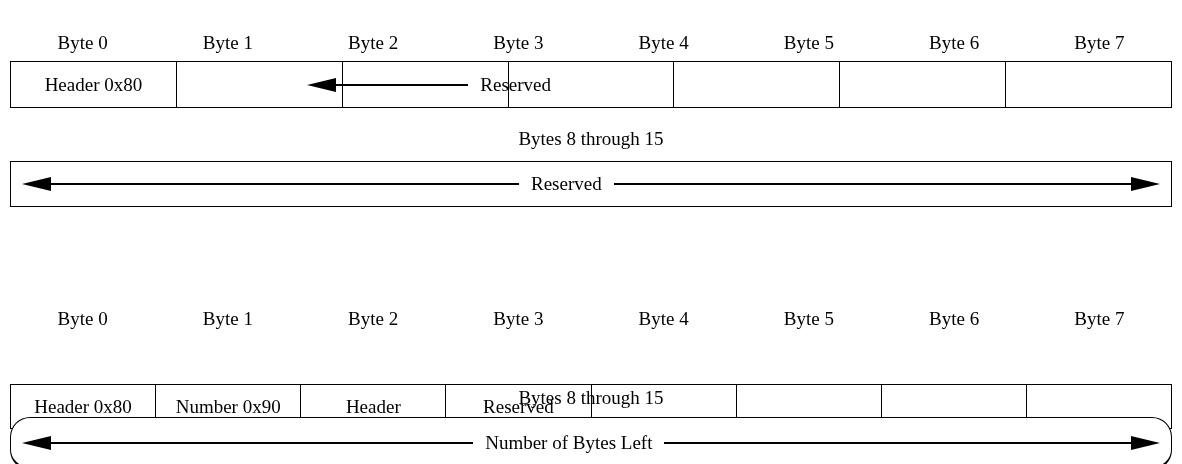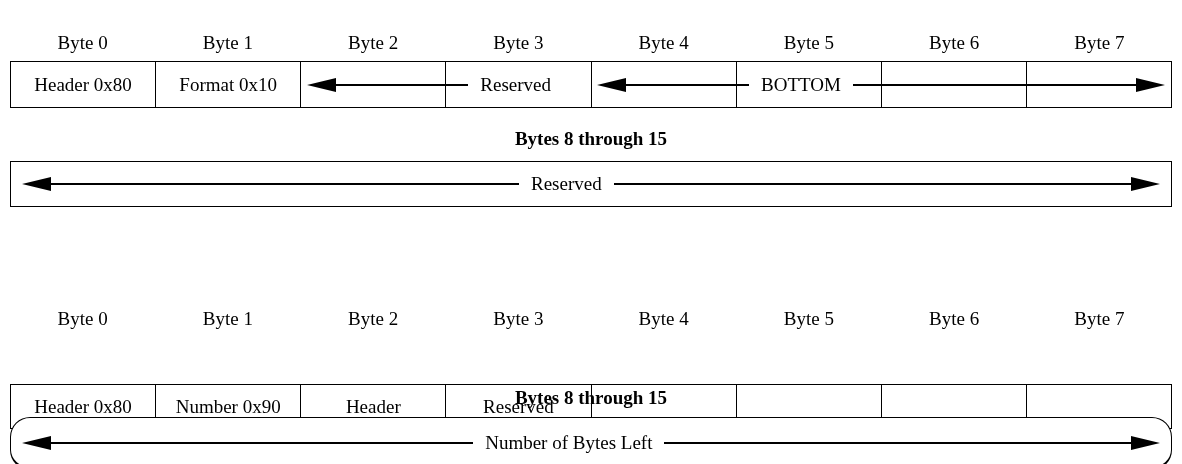--- a/index.html
+++ b/index.html
@@ -36,21 +36,21 @@
   }
   .ah-right {
     width: 0; height: 0; flex: none;
     border-top: 7px solid transparent; border-bottom: 7px solid transparent;
     border-left: 29px solid #000; margin-right: 6px;
   }
   .aline { height: 2px; background: #000; }
   .flabel { padding: 0 12px; white-space: nowrap; }
   .spacer { flex: none; width: 28px; }
 
-  .mid-label { text-align: center; font-weight: bold; }
+  .mid-label { text-align: center; }
 
   .full-box { border: 1px solid #000; display: flex; align-items: center; background: #fff; }
   .full-box .ah-left  { margin-left: 11px; }
   .full-box .ah-right { margin-right: 11px; }
   .thick-bottom { border-bottom-width: 3px; }
 
   
   .d1-headers { top: 8px; }
   .d1-row     { top: 37px;  height: 47px; }
   .d1-mid     { top: 104px; }
@@ -73,43 +73,35 @@
     <span class="bh">Byte 3</span>
     <span class="bh">Byte 4</span>
     <span class="bh">Byte 5</span>
     <span class="bh">Byte 6</span>
     <span class="bh">Byte 7</span>
   </div>
 
   <div class="abs byte-row d1-row">
     <div class="cells">
       <div class="cell">Header 0x80</div>
-      <div class="cell">Format 0x10</div>
       <div class="cell"></div>
       <div class="cell"></div>
       <div class="cell"></div>
       <div class="cell"></div>
       <div class="cell"></div>
       <div class="cell"></div>
     </div>
 
     <div class="fieldspan span-23">
       <div class="ah-left"></div>
       <div class="aline" style="flex:1"></div>
       <div class="flabel">Reserved</div>
       <div class="spacer"></div>
     </div>
 
-    <div class="fieldspan span-47">
-      <div class="ah-left"></div>
-      <div class="aline" style="flex:1"></div>
-      <div class="flabel">BOTTOM</div>
-      <div class="aline" style="flex:2.3"></div>
-      <div class="ah-right"></div>
-    </div>
   </div>
 
   <div class="abs mid-label d1-mid">Bytes 8 through 15</div>
 
   <div class="abs full-box d1-box">
     <div class="ah-left"></div>
     <div class="aline" style="flex:0.95"></div>
     <div class="flabel">Reserved</div>
     <div class="aline" style="flex:1.05"></div>
     <div class="ah-right"></div>

